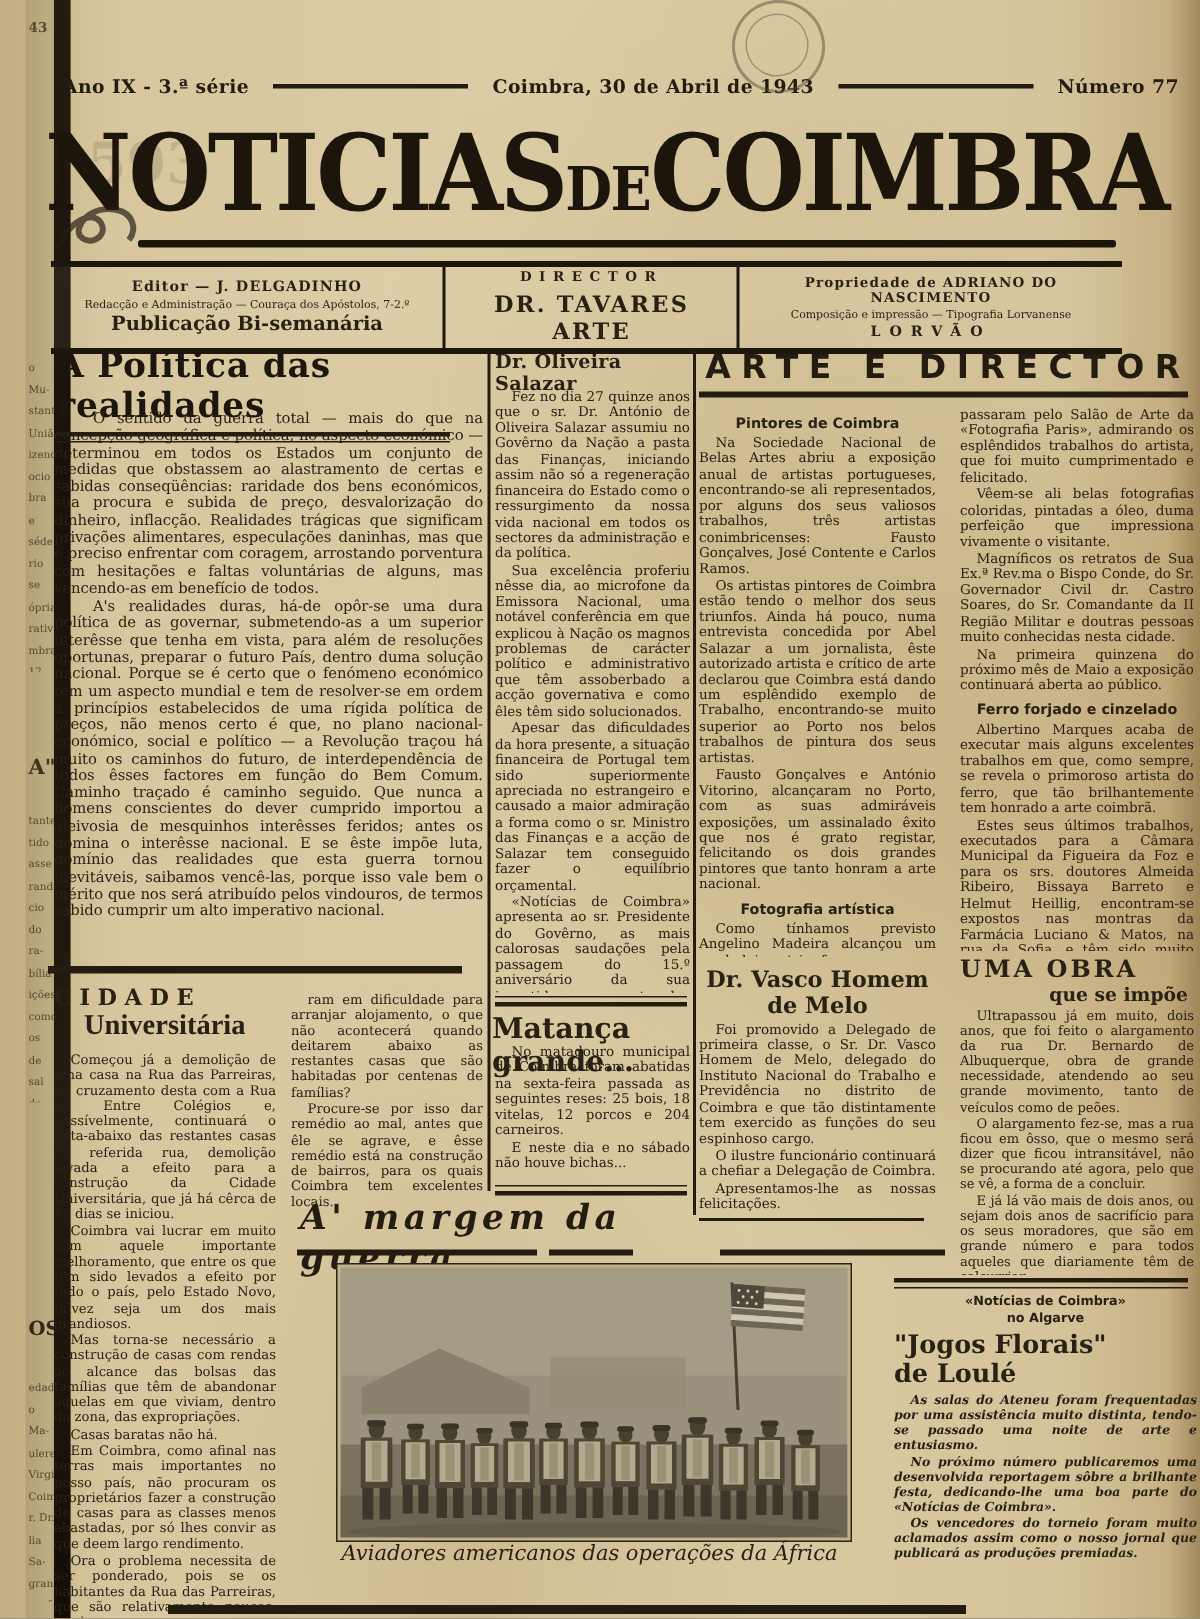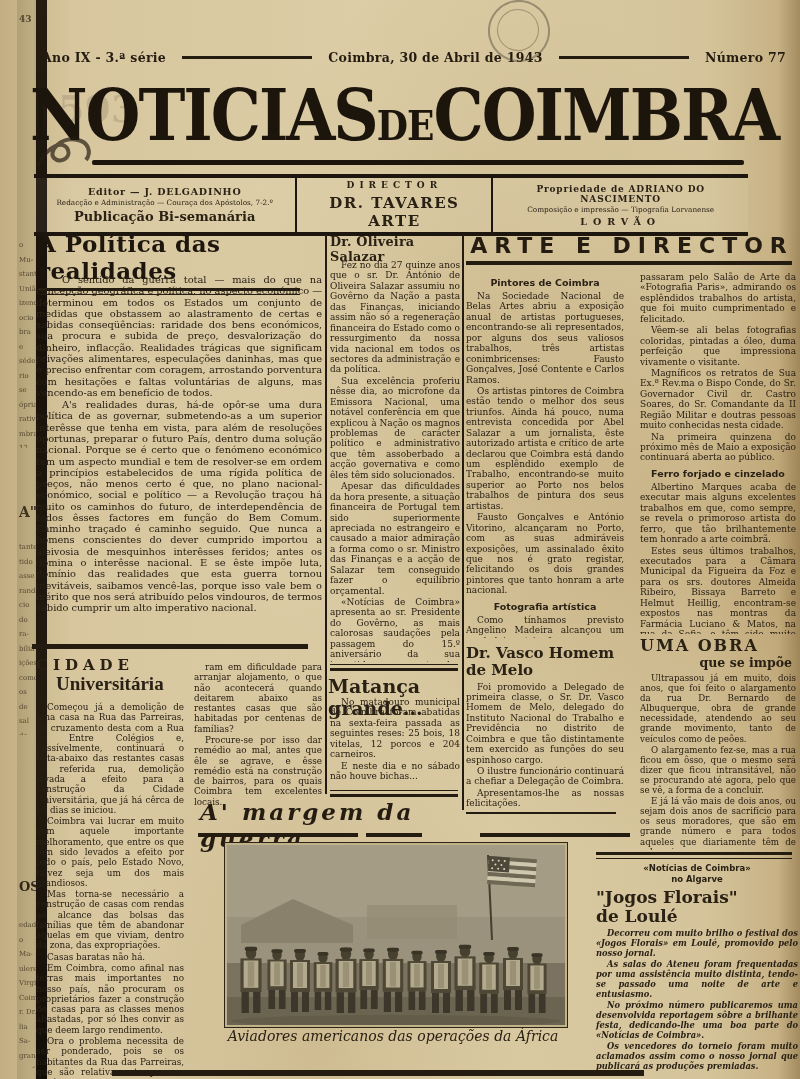--- a/index.html
+++ b/index.html
@@ -65,21 +65,21 @@
   
   .pol-title{font-size:23px;font-weight:bold;letter-spacing:.5px;color:#1d160c;}
   .sal-title{font-size:12.8px;font-weight:bold;letter-spacing:.2px;}
   .arte-title{font-size:22px;font-weight:bold;letter-spacing:7px;
     font-family:"DejaVu Sans",sans-serif;color:#241c10;text-align:center;}
   .subhead{font-size:9.5px;font-weight:bold;text-align:center;
     font-family:"DejaVu Sans",sans-serif;margin:5px 0 3px 0;}
   .cid1{font-size:15px;font-weight:bold;letter-spacing:5px;}
   .cid2{font-size:19px;font-weight:bold;margin-left:20px;margin-top:-1px;font-family:Liberation Serif, serif;}
   .mat-title{font-size:19px;font-weight:bold;}
-  .vas-title{font-size:15px;font-weight:bold;line-height:1.15;}
+  .vas-title{font-size:15px;font-weight:bold;text-align:center;line-height:1.15;}
   .obra-title{font-size:16px;font-weight:bold;letter-spacing:2px;}
   .obra-sub{font-size:12.5px;font-weight:bold;text-align:right;margin:0 4px 3px 0;}
   .guerra-title{font-size:23px;font-style:italic;letter-spacing:3px;font-weight:bold;color:#241c10;}
   .kicker{font-size:8.5px;font-weight:bold;text-align:center;line-height:1.3;
     font-family:"DejaVu Sans",sans-serif;}
   .jogos-title{font-size:17px;font-weight:bold;line-height:1.1;margin:3px 0 4px 0;}
   .jogos-text p{font-size:8.3px;font-style:italic;font-weight:bold;line-height:1.2;}
   .vrule{width:2px;background:#241c10;}
   .caption{font-style:italic;font-size:14px;text-align:center;}
 
@@ -331,21 +331,20 @@
   </div>
   <div class="abs caption" style="left:224px;top:1028px;width:338px;">Aviadores americanos das operações da África</div>
 
   <div class="abs" style="left:596px;top:852px;width:202px;">
     <div class="double-rule" style="width:196px;margin-bottom:4px;"></div>
     <div class="kicker">«Notícias de Coimbra»</div>
     <div class="kicker">no Algarve</div>
     <div class="jogos-title">"Jogos Florais"</div>
     <div class="jogos-title" style="margin-top:-4px;">de Loulé</div>
     <div class="jogos-text">
-      <p>Decorreu com muito brilho o festival dos «Jogos Florais» em Loulé, promovido pelo nosso jornal.</p>
       <p>As salas do Ateneu foram frequentadas por uma assistência muito distinta, tendo-se passado uma noite de arte e entusiasmo.</p>
       <p>No próximo número publicaremos uma desenvolvida reportagem sôbre a brilhante festa, dedicando-lhe uma boa parte do «Notícias de Coimbra».</p>
       <p>Os vencedores do torneio foram muito aclamados assim como o nosso jornal que publicará as produções premiadas.</p>
     </div>
   </div>
 
   <div class="abs hrule" style="left:112px;top:1070px;width:532px;height:6px;"></div>
 
 </div>
 

